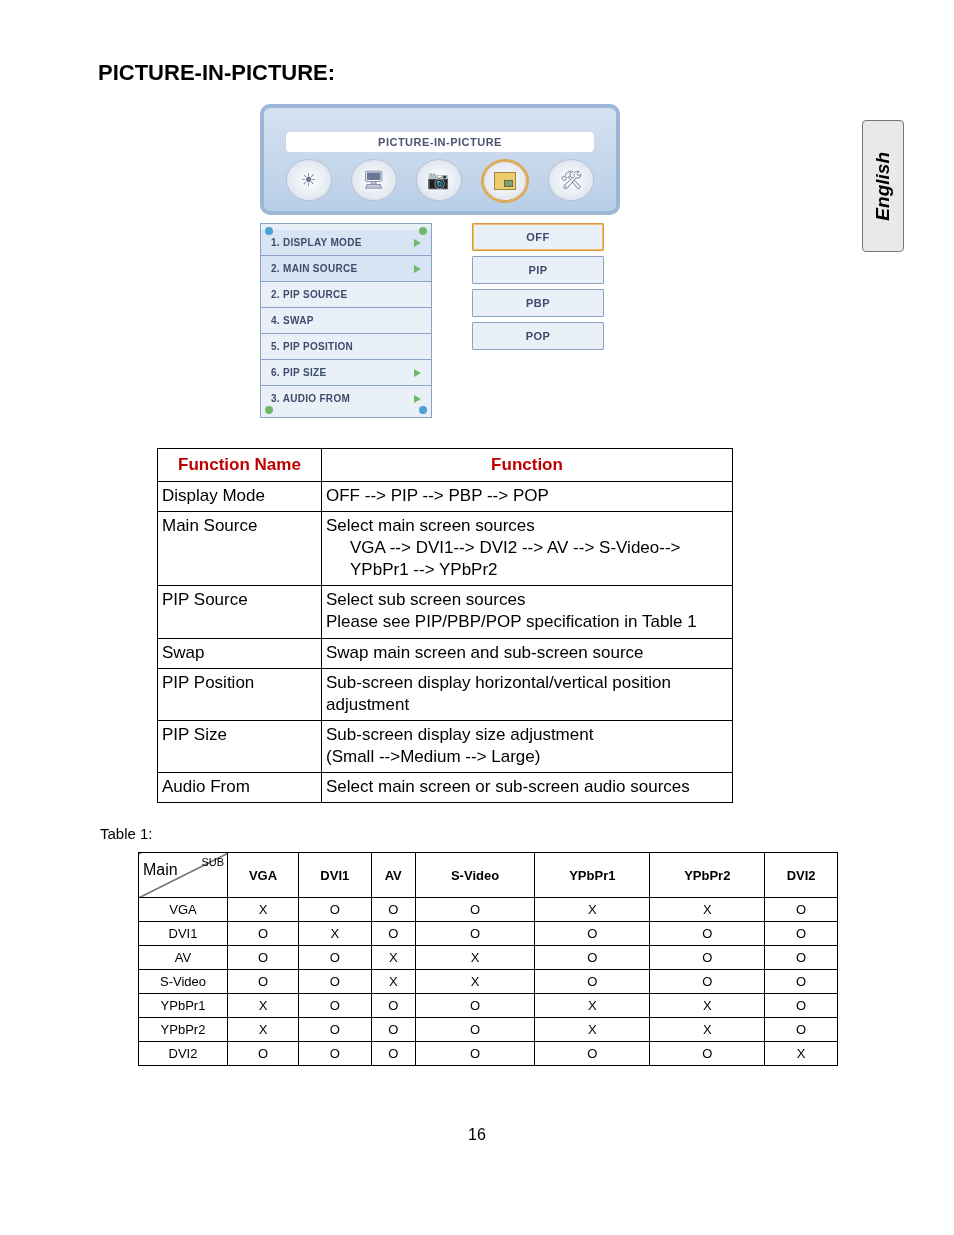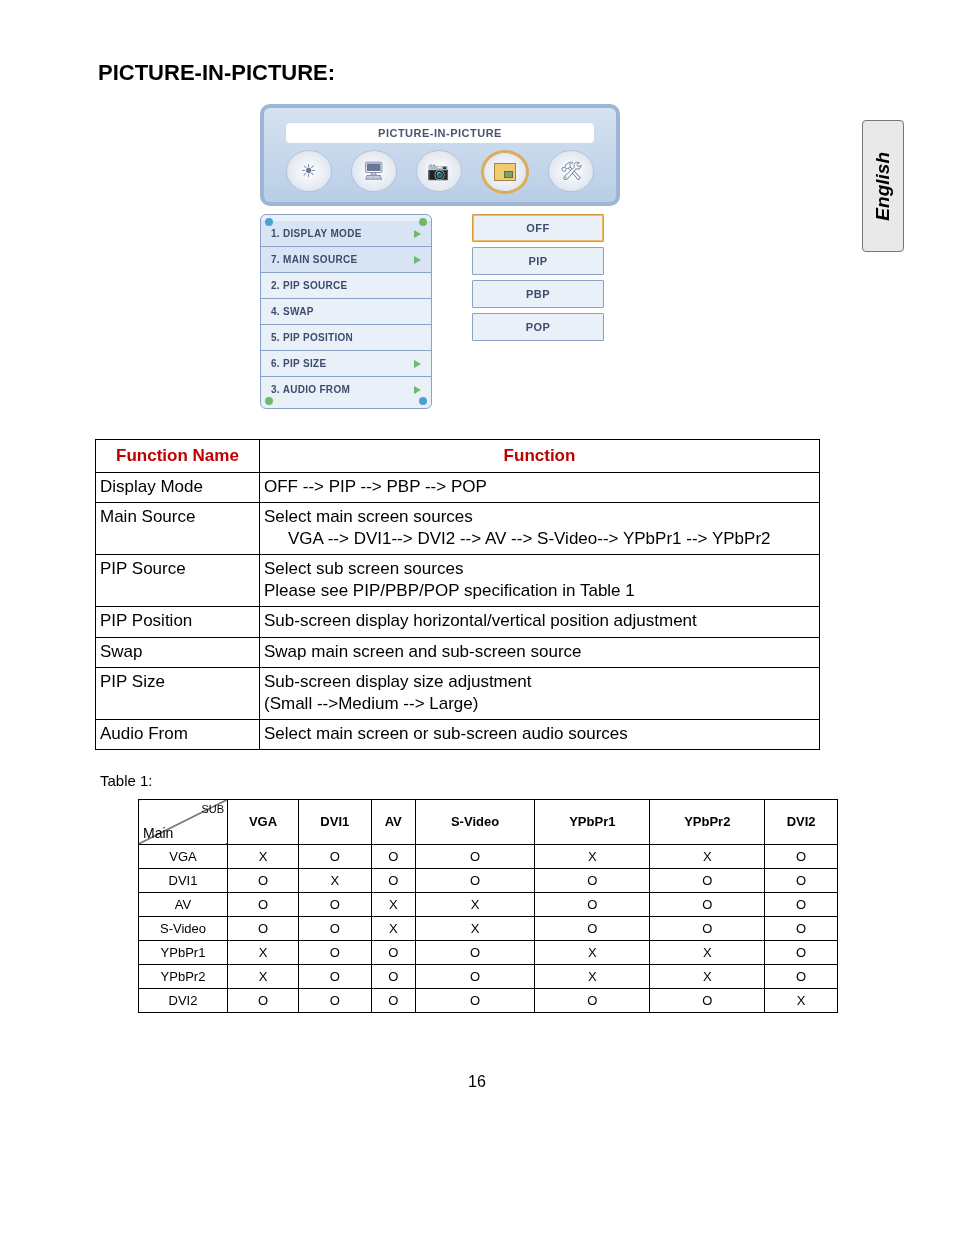--- a/index.html
+++ b/index.html
@@ -41,21 +41,21 @@
   
   .osd-wrap {
     margin-left: 210px;
     margin-bottom: 30px;
   }
   .osd-top {
     width: 360px;
     background: linear-gradient(#d6e2f0, #b8cee7);
     border: 4px solid #9db6d6;
     border-radius: 10px;
-    padding: 14px 6px 8px 6px;
+    padding: 23px 6px 8px 6px;
     box-sizing: border-box;
   }
   .osd-title {
     background: #fff;
     border-radius: 5px;
     text-align: center;
     font-size: 11px;
     font-weight: bold;
     letter-spacing: .5px;
     padding: 4px 0;
@@ -103,21 +103,21 @@
   }
 
   .osd-bottom {
     display: flex;
     margin-top: 8px;
     width: 360px;
   }
   .osd-menu {
     width: 170px;
     border: 1px solid #8aa2c6;
-    border-radius: 6px;
+    border-radius: 0;
     background: #eaf0f8;
     padding: 6px 0;
     position: relative;
   }
   .osd-menu .corner {
     position: absolute;
     width: 8px;
     height: 8px;
     border-radius: 50%;
   }
@@ -164,22 +164,22 @@
     margin-bottom: 5px;
   }
   .osd-sub-item.sel {
     border: 1px solid #d99a3d;
     box-shadow: 0 0 0 1px #f0bd66 inset;
   }
 
   
   .func-table {
     border-collapse: collapse;
-    width: 725px;
-    margin-left: 45px;
+    width: 576px;
+    margin-left: 107px;
     margin-bottom: 22px;
     border-radius: 19px;
   }
   .func-table th, .func-table td {
     border: 1px solid #000;
     font-size: 17px;
     text-align: left;
     vertical-align: top;
   }
   .func-table th {
@@ -227,23 +227,23 @@
         transparent calc(50% + .6px));
   }
   .matrix th .sub-lbl {
     position: absolute;
     top: 3px;
     right: 3px;
     font-size: 11px;
   }
   .matrix th .main-lbl {
     position: absolute;
-    bottom: 3px;
+    bottom: 18px;
     left: 4px;
-    font-size: 14px;
+    font-size: 16px;
   }
   .matrix td.rowhead {
     font-size: 13px;
   }
 
   .page-num {
     text-align: center;
     font-size: 16px;
     margin-top: 60px;
   }
@@ -272,21 +272,21 @@
   </div>
   <div class="osd-bottom">
     <div class="osd-menu">
       <span class="corner c-tl"></span>
         <span class="corner c-tr"></span>
       <div class="osd-menu-item active">
           <span>1. DISPLAY MODE</span>
           <span class="arrow"></span>
         </div>
       <div class="osd-menu-item active">
-          <span>7. MAIN SOURCE</span>
+          <span>2. MAIN SOURCE</span>
           <span class="arrow"></span>
         </div>
       <div class="osd-menu-item">
           <span>2. PIP SOURCE</span>
         </div>
       <div class="osd-menu-item">
           <span>4. SWAP</span>
         </div>
       <div class="osd-menu-item">
           <span>5. PIP POSITION</span>
@@ -325,26 +325,26 @@
       </tr>
       <tr>
         <td>Main Source</td>
         <td>Select main screen sources<span class="indent">VGA --&gt; DVI1--&gt; DVI2 --&gt; AV --&gt; S-Video--&gt; YPbPr1 --&gt; YPbPr2</span></td>
       </tr>
       <tr>
         <td>PIP Source</td>
         <td>Select sub screen sources<br>Please see PIP/PBP/POP specification in Table 1</td>
       </tr>
       <tr>
+        <td>Swap</td>
+        <td>Swap main screen and sub-screen source</td>
+      </tr>
+      <tr>
         <td>PIP Position</td>
         <td>Sub-screen display horizontal/vertical position adjustment</td>
-      </tr>
-      <tr>
-        <td>Swap</td>
-        <td>Swap main screen and sub-screen source</td>
       </tr>
       <tr>
         <td>PIP Size</td>
         <td>Sub-screen display size adjustment<br>(Small --&gt;Medium --&gt; Large)</td>
       </tr>
       <tr>
         <td>Audio From</td>
         <td>Select main screen or sub-screen audio sources</td>
       </tr>
     </tbody>

